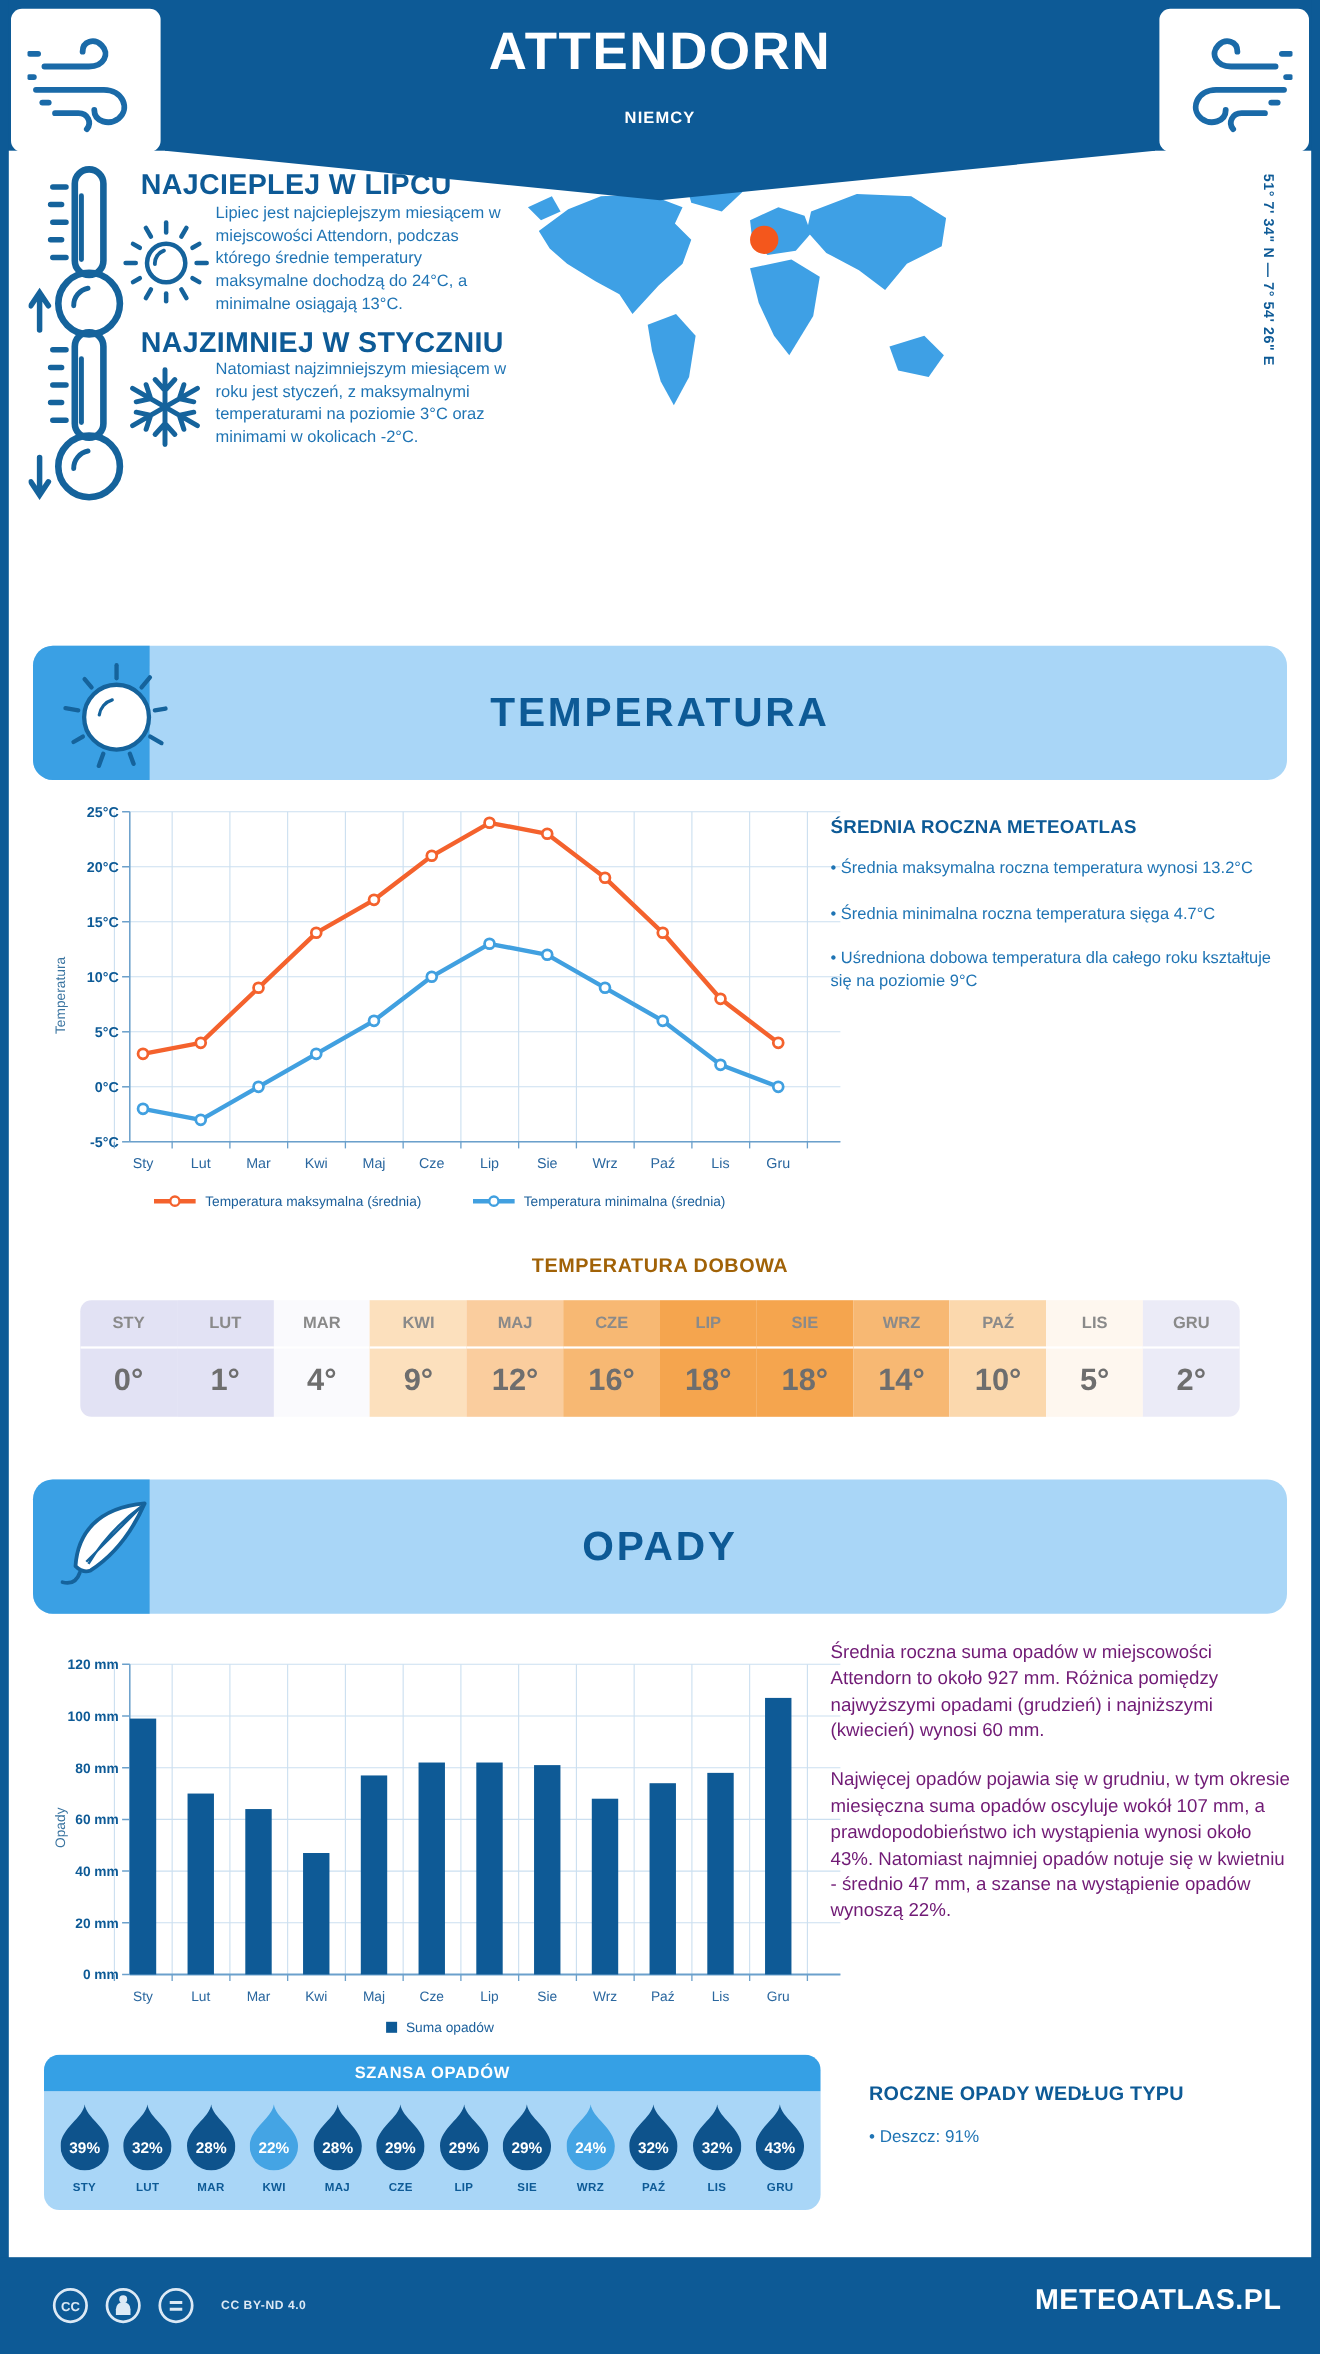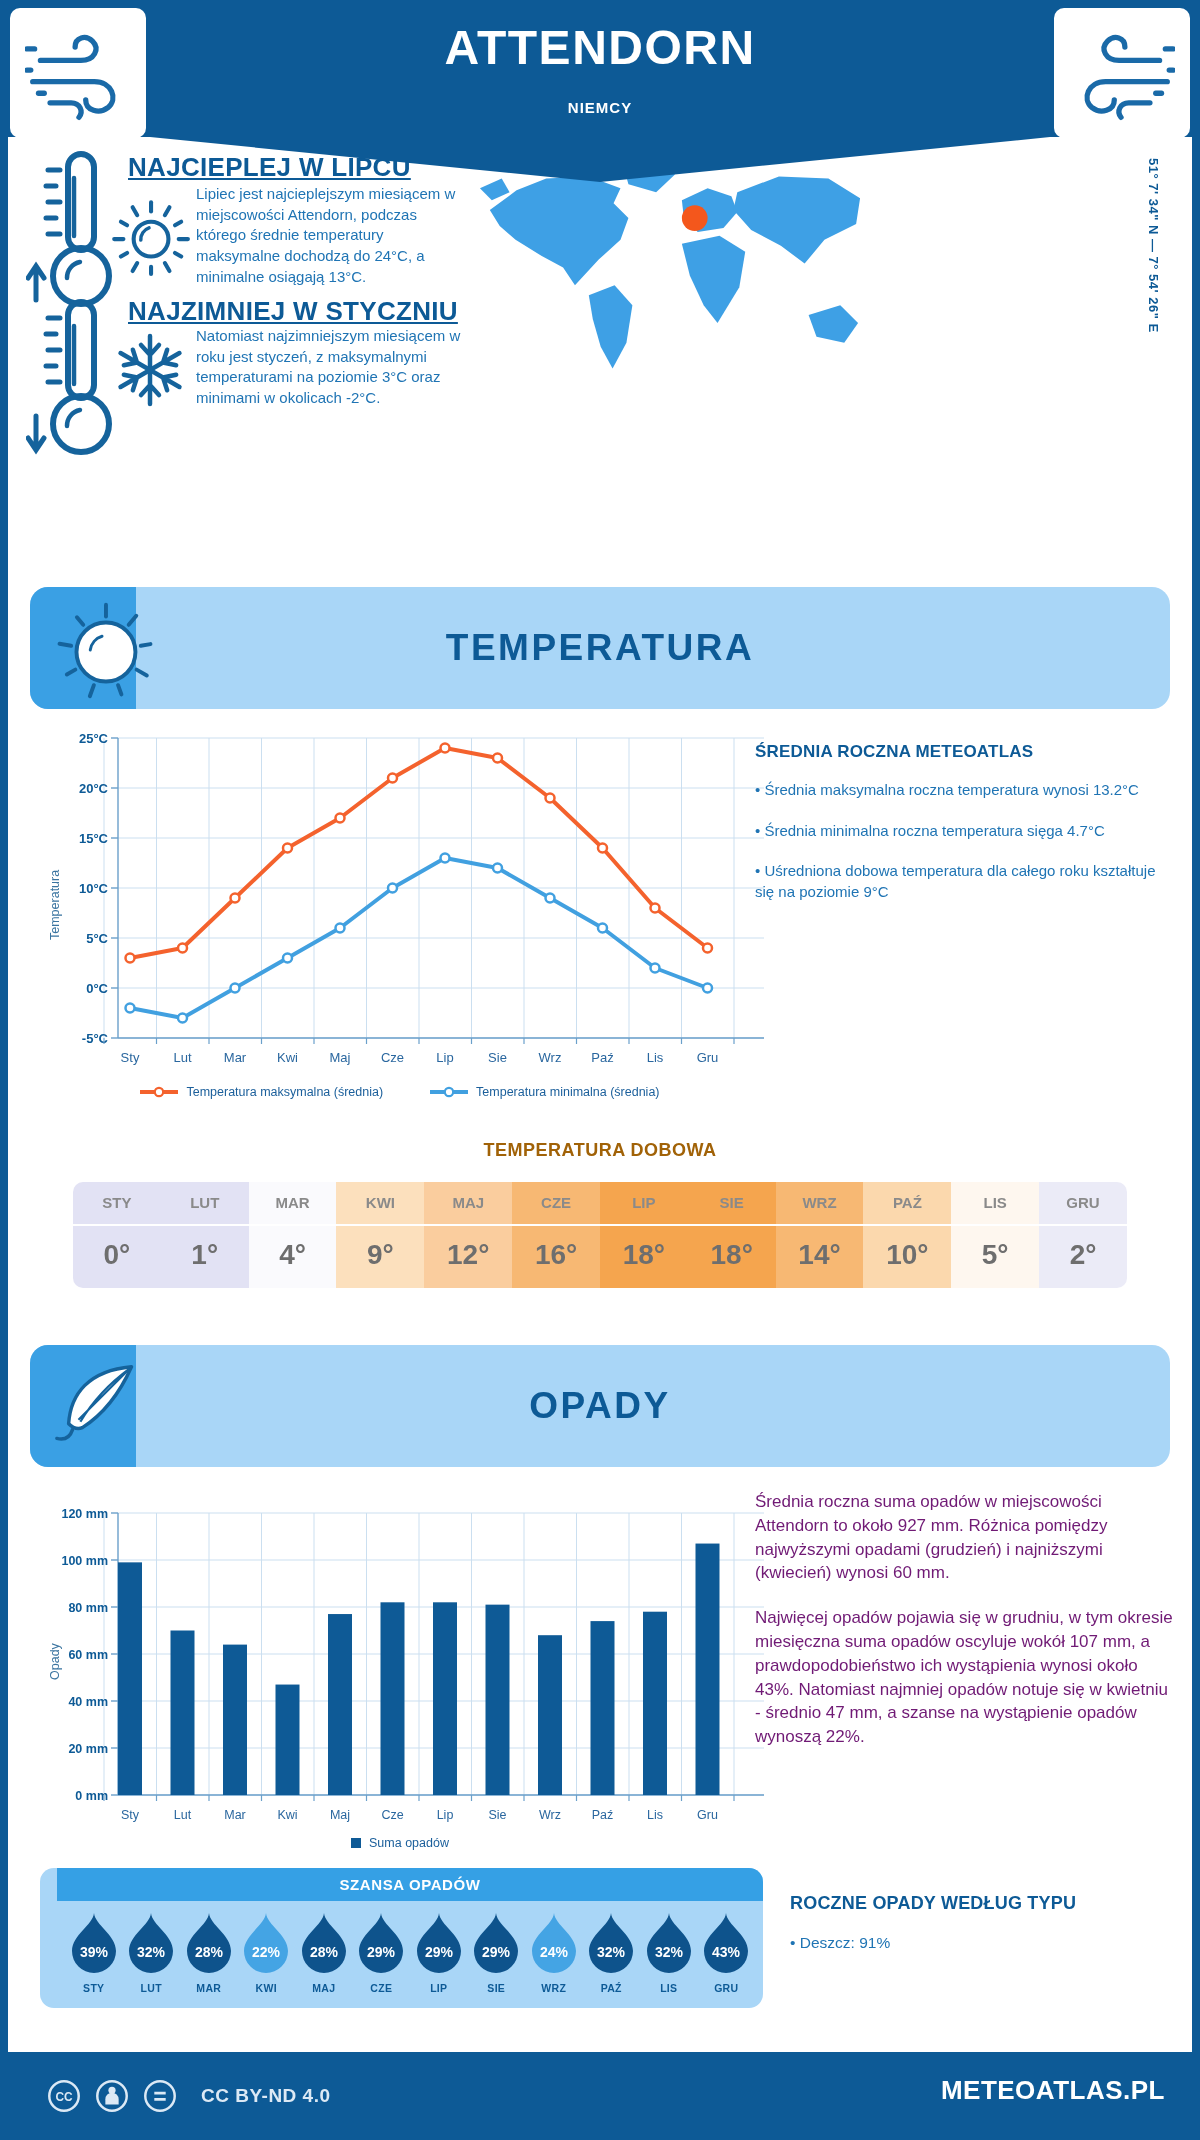--- a/index.html
+++ b/index.html
@@ -12,21 +12,21 @@
   .windbox{top:8px;width:136px;height:130px;background:#fff;border-radius:10px;z-index:5;
            display:flex;align-items:center;justify-content:center;}
   .chev{left:150px;top:0;z-index:4;}
   .htitle{left:150px;top:20px;width:900px;text-align:center;color:#fff;font-size:48px;
           font-weight:800;letter-spacing:1.5px;z-index:6;}
   .hsub{left:150px;top:99px;width:900px;text-align:center;color:#fff;font-size:15px;
         font-weight:700;letter-spacing:1px;z-index:6;}
   .coords{left:1146px;top:158px;height:300px;color:#0D5A96;font-size:13px;font-weight:700;
           writing-mode:vertical-rl;letter-spacing:.5px;}
   
-  .sec-h{color:#0D5A96;font-size:26px;font-weight:800;letter-spacing:.3px;text-decoration:underline;}
+  .sec-h{color:#0D5A96;font-size:26px;font-weight:800;letter-spacing:.3px;}
   .sec-t{color:#1F74B4;font-size:15px;line-height:1.38;}
   
   .banner{left:30px;width:1140px;height:122px;background:#A9D6F7;border-radius:18px;}
   .banner .corner{position:absolute;left:0;top:0;width:106px;height:122px;background:#3AA0E4;
                   border-radius:18px 0 0 18px;}
   .banner .btitle{position:absolute;left:0;top:0;width:100%;height:122px;display:flex;
                   align-items:center;justify-content:center;color:#0D5A96;font-size:37px;
                   font-weight:800;letter-spacing:2.5px;}
   .banner .bicon{position:absolute;left:14px;top:6px;}
   
@@ -41,33 +41,33 @@
   
   .dtitle{left:0;top:1140px;width:1200px;text-align:center;color:#a16207;font-size:18px;
           font-weight:800;letter-spacing:.5px;}
   .dtable{left:73px;top:1182px;width:1054px;display:flex;}
   .dcol{flex:1;text-align:center;}
   .dcol:first-child{border-radius:10px 0 0 10px;overflow:hidden;}
   .dcol:last-child{border-radius:0 10px 10px 0;overflow:hidden;}
   .dm{height:42px;line-height:42px;font-size:15px;font-weight:700;color:#8A8A8A;}
   .dv{height:62px;line-height:58px;font-size:28px;font-weight:700;color:#6E6E6E;border-top:2px solid #fff;}
   
-  .chpanel{left:40px;top:1868px;width:706px;border-radius:14px;overflow:hidden;background:#A9D6F7;padding-left:17px;}
+  .chpanel{left:40px;top:1868px;width:706px;border-radius:14px;overflow:hidden;background:#A9D6F7;}
   .chhead{height:33px;background:#35A0E5;color:#fff;font-size:15px;font-weight:700;
           letter-spacing:.6px;display:flex;align-items:center;justify-content:center;}
   .chrow{display:flex;padding:12px 8px 14px 8px;}
   .chcell{flex:1;text-align:center;}
   .chm{font-size:10.5px;font-weight:700;color:#0D5A96;margin-top:4px;letter-spacing:.3px;}
   .tyli{color:#1F74B4;font-size:15.5px;line-height:1.9;}
   .tyli:before{content:"• ";}
   
   .footer{left:0;top:2052px;width:1200px;height:88px;background:#0D5A96;z-index:45;
           display:flex;align-items:center;}
   .ccgroup{display:flex;align-items:center;gap:10px;margin-left:45px;}
-  .cclic{color:#DCE9F5;font-size:19px;font-weight:700;margin-left:12px;letter-spacing:.5px;}
+  .cclic{color:#DCE9F5;font-size:11px;font-weight:700;margin-left:12px;letter-spacing:.5px;}
   .brand{position:absolute;right:35px;top:0;height:76px;display:flex;align-items:center;
          color:#fff;font-size:26px;font-weight:800;letter-spacing:.5px;}
 </style>
 </head>
 <body>
 
 <div class="page">
 
   <div class="edge" style="left:0"></div>
   <div class="edge" style="right:0"></div>

